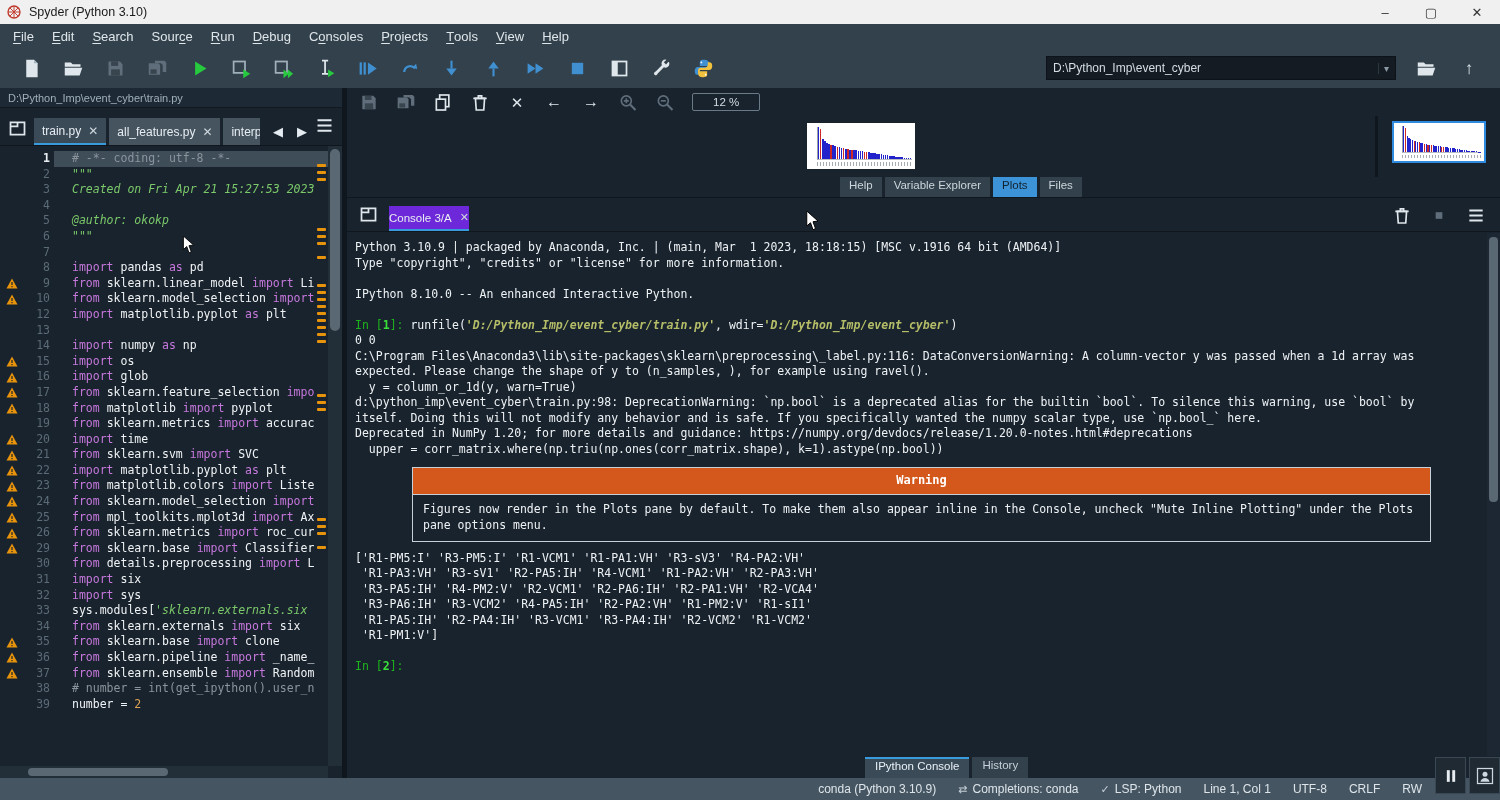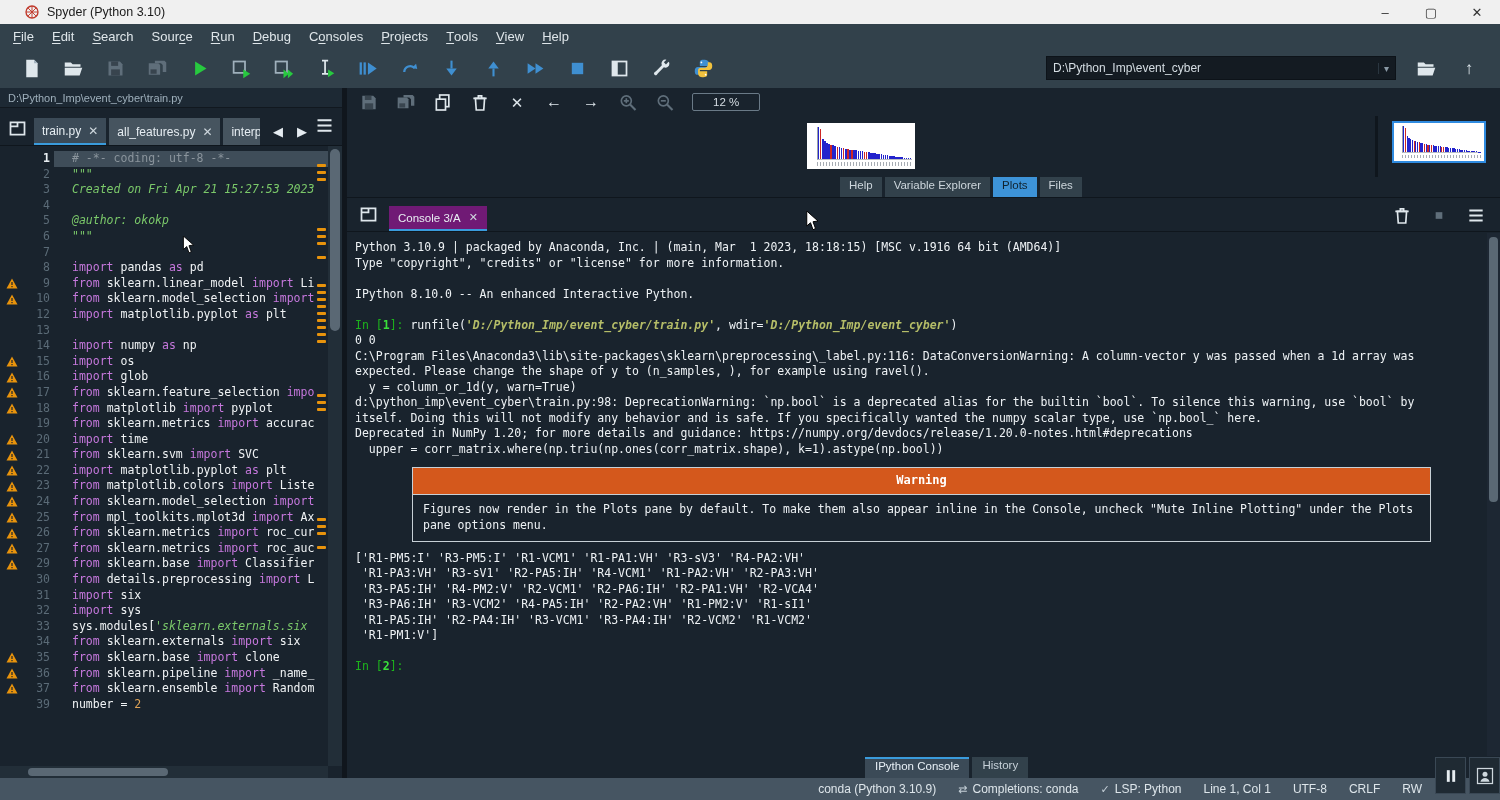--- a/index.html
+++ b/index.html
@@ -2,21 +2,21 @@
 <html><head>
 <meta charset="utf-8">
 <style>
   * { margin:0; padding:0; box-sizing:border-box; }
   html,body { width:1500px; height:800px; background:#10161d; }
   #app { position:relative; width:1500px; height:800px; overflow:hidden;
          font-family:"Liberation Sans", sans-serif; background:#19232d; }
 
   
   .titlebar { height:24px; background:#f0f0f0; color:#1a1a1a; display:flex; align-items:center;
-              font-size:12.5px; padding-left:24px; }
+              font-size:12.5px; padding-left:6px; }
   .titlebar .app-icon { width:16px; height:16px; margin-right:7px; display:inline-flex; }
   .wincontrols { margin-left:auto; display:flex; height:100%; }
   .winbtn { width:46px; display:flex; align-items:center; justify-content:center;
             font-size:13px; color:#333; }
 
   
   .menubar { height:24px; background:#32414b; color:#dfe6ea; display:flex; align-items:center;
              font-size:13px; padding-left:4px; }
   .menu-item { padding:0 9px; height:100%; display:flex; align-items:center; }
   .menu-item u { text-underline-offset:2px; }
@@ -91,22 +91,22 @@
   .bars .bar { flex:1; margin-right:0.5px; }
   .xticks { position:absolute; left:9%; right:3%; bottom:7%; height:9%; opacity:.8;
             background:repeating-linear-gradient(90deg,#9097a0 0 1px,transparent 1px 3px); }
   .pane-tabs { height:20px; display:flex; padding-left:493px; gap:3px; }
   .ptab { background:#32414b; color:#cdd6dc; font-size:11.5px; padding:2px 9px; white-space:nowrap; }
   .ptab.active { background:#3d93d8; color:#10222e; }
 
   
   .console-pane { flex:1; position:relative; display:flex; flex-direction:column; background:#19232d; }
   .console-tabbar { height:34px; display:flex; align-items:flex-end; border-bottom:1px solid #0f161d; padding-left:6px; }
-  .ctab { height:25px; background:#701a75; border-bottom:2px solid #3a9bdc; color:#e8eef2; font-size:11.5px;
-          display:flex; align-items:center; padding:0 9px; margin-left:4px; }
+  .ctab { height:25px; background:#6d28d9; border-bottom:2px solid #3a9bdc; color:#e8eef2; font-size:11.5px;
+          display:flex; align-items:center; padding:0 0; margin-left:4px; }
   .ctab .close { margin-left:8px; color:#cfd8de; font-size:11px; }
   .console-tabbar .spacer { flex:1; }
   .cticons { display:flex; align-items:center; gap:17px; margin:0 14px 6px 0; }
   .console-content { flex:1; padding:8px 0 0 8px; font-family:"DejaVu Sans Mono", monospace;
                      font-size:11.5px; line-height:15.5px; color:#eef2f5; overflow:hidden; }
   .con-line { white-space:pre; height:15.5px; }
   .seg-t { color:#eef2f5; }
   .seg-p { color:#1db31d; }
   .seg-pn { color:#3ae03a; font-weight:bold; }
   .seg-str { color:#b5bd68; font-style:italic;font-weight:bold; }
@@ -403,25 +403,20 @@
                 </svg></span><span class="num">25</span><span class="codecell"><span class="tok-k">from</span><span class="tok-n"> mpl_toolkits.mplot3d </span><span class="tok-k">import</span><span class="tok-n"> Ax</span></span></div>
             <div class="cl"><span class="warncell"><svg width="12" height="11" viewBox="0 0 24 22">
                   <path d="M12 1L23 21H1z" fill="#e8930c"></path>
                   <rect x="10.8" y="8" width="2.4" height="6" fill="#19232d"></rect>
                   <rect x="10.8" y="16" width="2.4" height="2.4" fill="#19232d"></rect>
                 </svg></span><span class="num">26</span><span class="codecell"><span class="tok-k">from</span><span class="tok-n"> sklearn.metrics </span><span class="tok-k">import</span><span class="tok-n"> roc_cur</span></span></div>
             <div class="cl"><span class="warncell"><svg width="12" height="11" viewBox="0 0 24 22">
                   <path d="M12 1L23 21H1z" fill="#e8930c"></path>
                   <rect x="10.8" y="8" width="2.4" height="6" fill="#19232d"></rect>
                   <rect x="10.8" y="16" width="2.4" height="2.4" fill="#19232d"></rect>
-                </svg></span><span class="num">27</span><span class="codecell"><span class="tok-k">from</span><span class="tok-n"> sklearn.metrics </span><span class="tok-k">import</span><span class="tok-n"> roc_auc</span></span></div>
-            <div class="cl"><span class="warncell"><svg width="12" height="11" viewBox="0 0 24 22">
-                  <path d="M12 1L23 21H1z" fill="#e8930c"></path>
-                  <rect x="10.8" y="8" width="2.4" height="6" fill="#19232d"></rect>
-                  <rect x="10.8" y="16" width="2.4" height="2.4" fill="#19232d"></rect>
                 </svg></span><span class="num">29</span><span class="codecell"><span class="tok-k">from</span><span class="tok-n"> sklearn.base </span><span class="tok-k">import</span><span class="tok-n"> Classifier</span></span></div>
             <div class="cl"><span class="warncell"></span><span class="num">30</span><span class="codecell"><span class="tok-k">from</span><span class="tok-n"> details.preprocessing </span><span class="tok-k">import</span><span class="tok-n"> L</span></span></div>
             <div class="cl"><span class="warncell"></span><span class="num">31</span><span class="codecell"><span class="tok-k">import</span><span class="tok-n"> six</span></span></div>
             <div class="cl"><span class="warncell"></span><span class="num">32</span><span class="codecell"><span class="tok-k">import</span><span class="tok-n"> sys</span></span></div>
             <div class="cl"><span class="warncell"></span><span class="num">33</span><span class="codecell"><span class="tok-n">sys.modules[</span><span class="tok-s">'sklearn.externals.six</span></span></div>
             <div class="cl"><span class="warncell"></span><span class="num">34</span><span class="codecell"><span class="tok-k">from</span><span class="tok-n"> sklearn.externals </span><span class="tok-k">import</span><span class="tok-n"> six</span></span></div>
             <div class="cl"><span class="warncell"><svg width="12" height="11" viewBox="0 0 24 22">
                   <path d="M12 1L23 21H1z" fill="#e8930c"></path>
                   <rect x="10.8" y="8" width="2.4" height="6" fill="#19232d"></rect>
                   <rect x="10.8" y="16" width="2.4" height="2.4" fill="#19232d"></rect>
@@ -429,20 +424,21 @@
             <div class="cl"><span class="warncell"><svg width="12" height="11" viewBox="0 0 24 22">
                   <path d="M12 1L23 21H1z" fill="#e8930c"></path>
                   <rect x="10.8" y="8" width="2.4" height="6" fill="#19232d"></rect>
                   <rect x="10.8" y="16" width="2.4" height="2.4" fill="#19232d"></rect>
                 </svg></span><span class="num">36</span><span class="codecell"><span class="tok-k">from</span><span class="tok-n"> sklearn.pipeline </span><span class="tok-k">import</span><span class="tok-n"> _name_</span></span></div>
             <div class="cl"><span class="warncell"><svg width="12" height="11" viewBox="0 0 24 22">
                   <path d="M12 1L23 21H1z" fill="#e8930c"></path>
                   <rect x="10.8" y="8" width="2.4" height="6" fill="#19232d"></rect>
                   <rect x="10.8" y="16" width="2.4" height="2.4" fill="#19232d"></rect>
                 </svg></span><span class="num">37</span><span class="codecell"><span class="tok-k">from</span><span class="tok-n"> sklearn.ensemble </span><span class="tok-k">import</span><span class="tok-n"> Random</span></span></div>
+            <div class="cl"><span class="warncell"></span><span class="num">38</span><span class="codecell"><span class="tok-c"># number = int(get_ipython().user_n</span></span></div>
             <div class="cl"><span class="warncell"></span><span class="num">39</span><span class="codecell"><span class="tok-n">number = </span><span class="tok-num">2</span></span></div>
           </div>
         <div id="edmarks">
             <div class="edmark" style="top: 18px;"></div>
             <div class="edmark" style="top: 25px;"></div>
             <div class="edmark" style="top: 32px;"></div>
             <div class="edmark" style="top: 82px;"></div>
             <div class="edmark" style="top: 89px;"></div>
             <div class="edmark" style="top: 96px;"></div>
             <div class="edmark" style="top: 110px;"></div>

